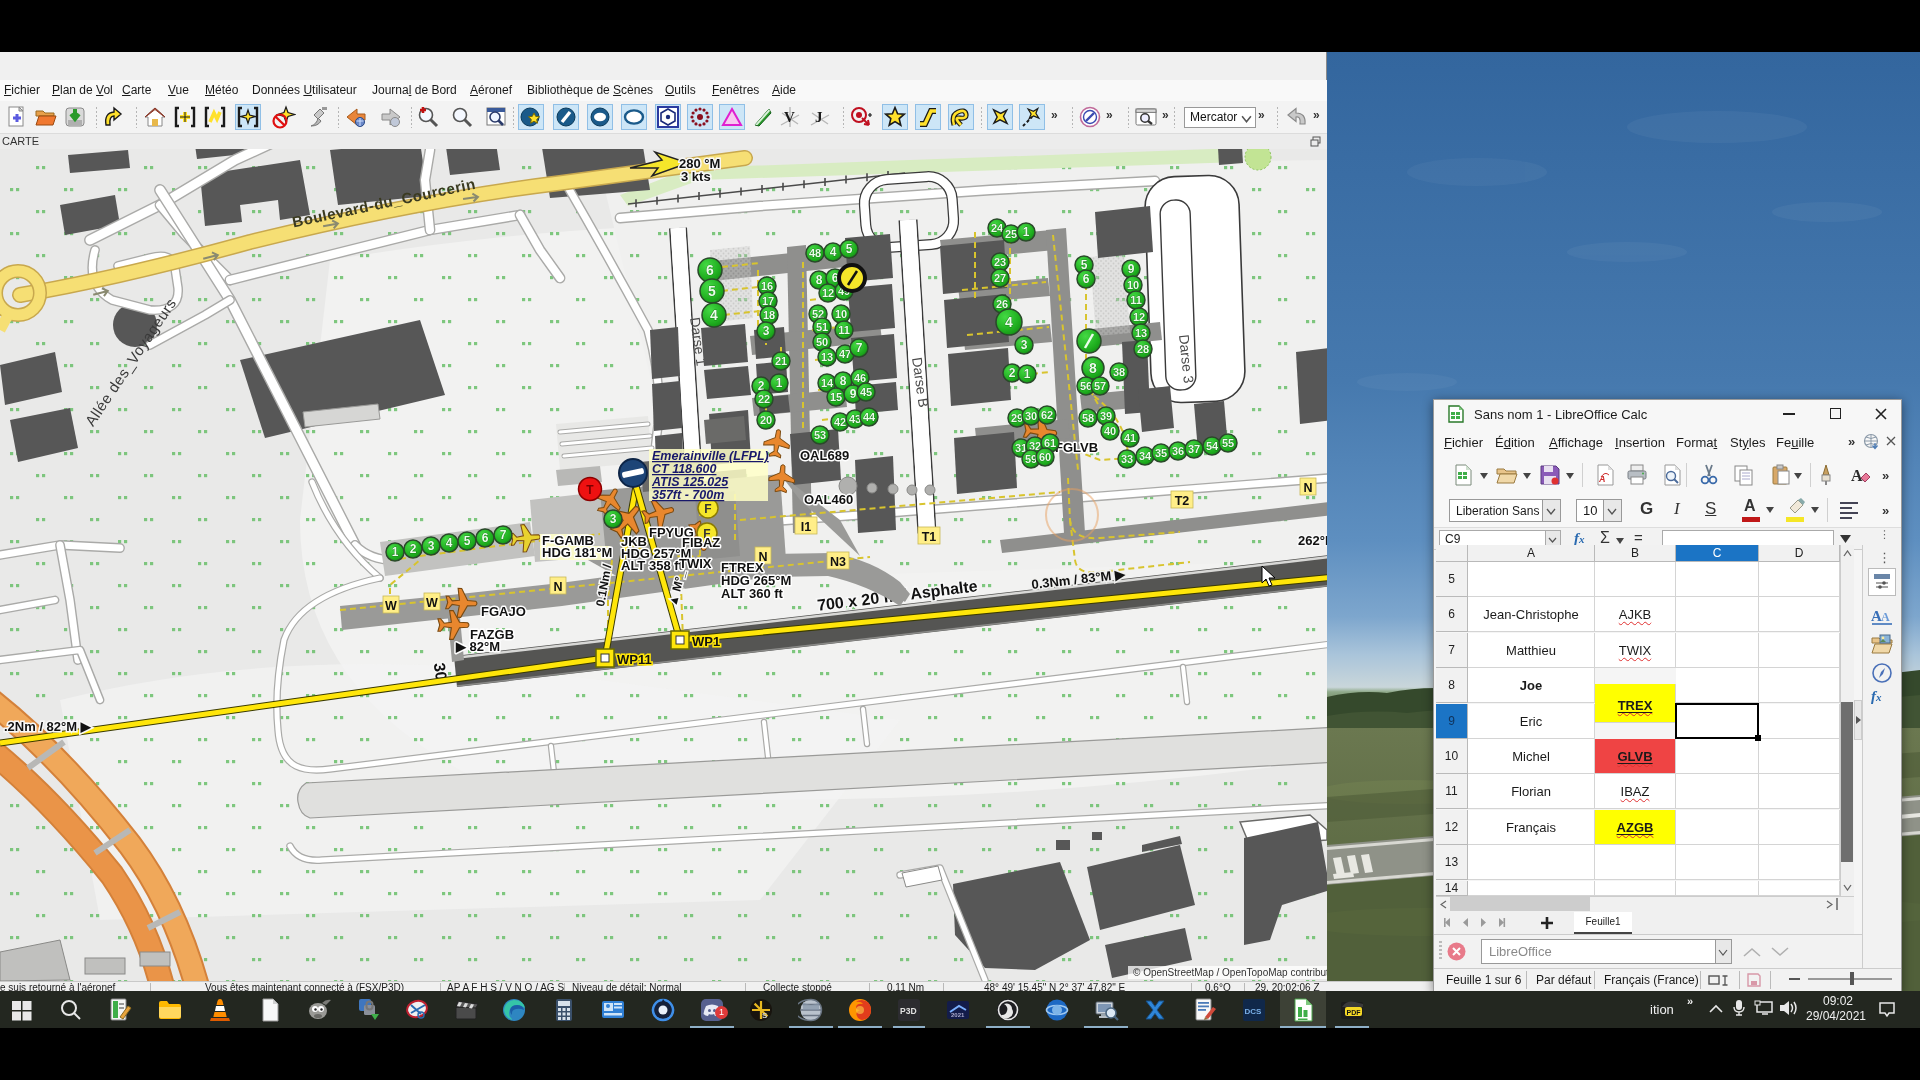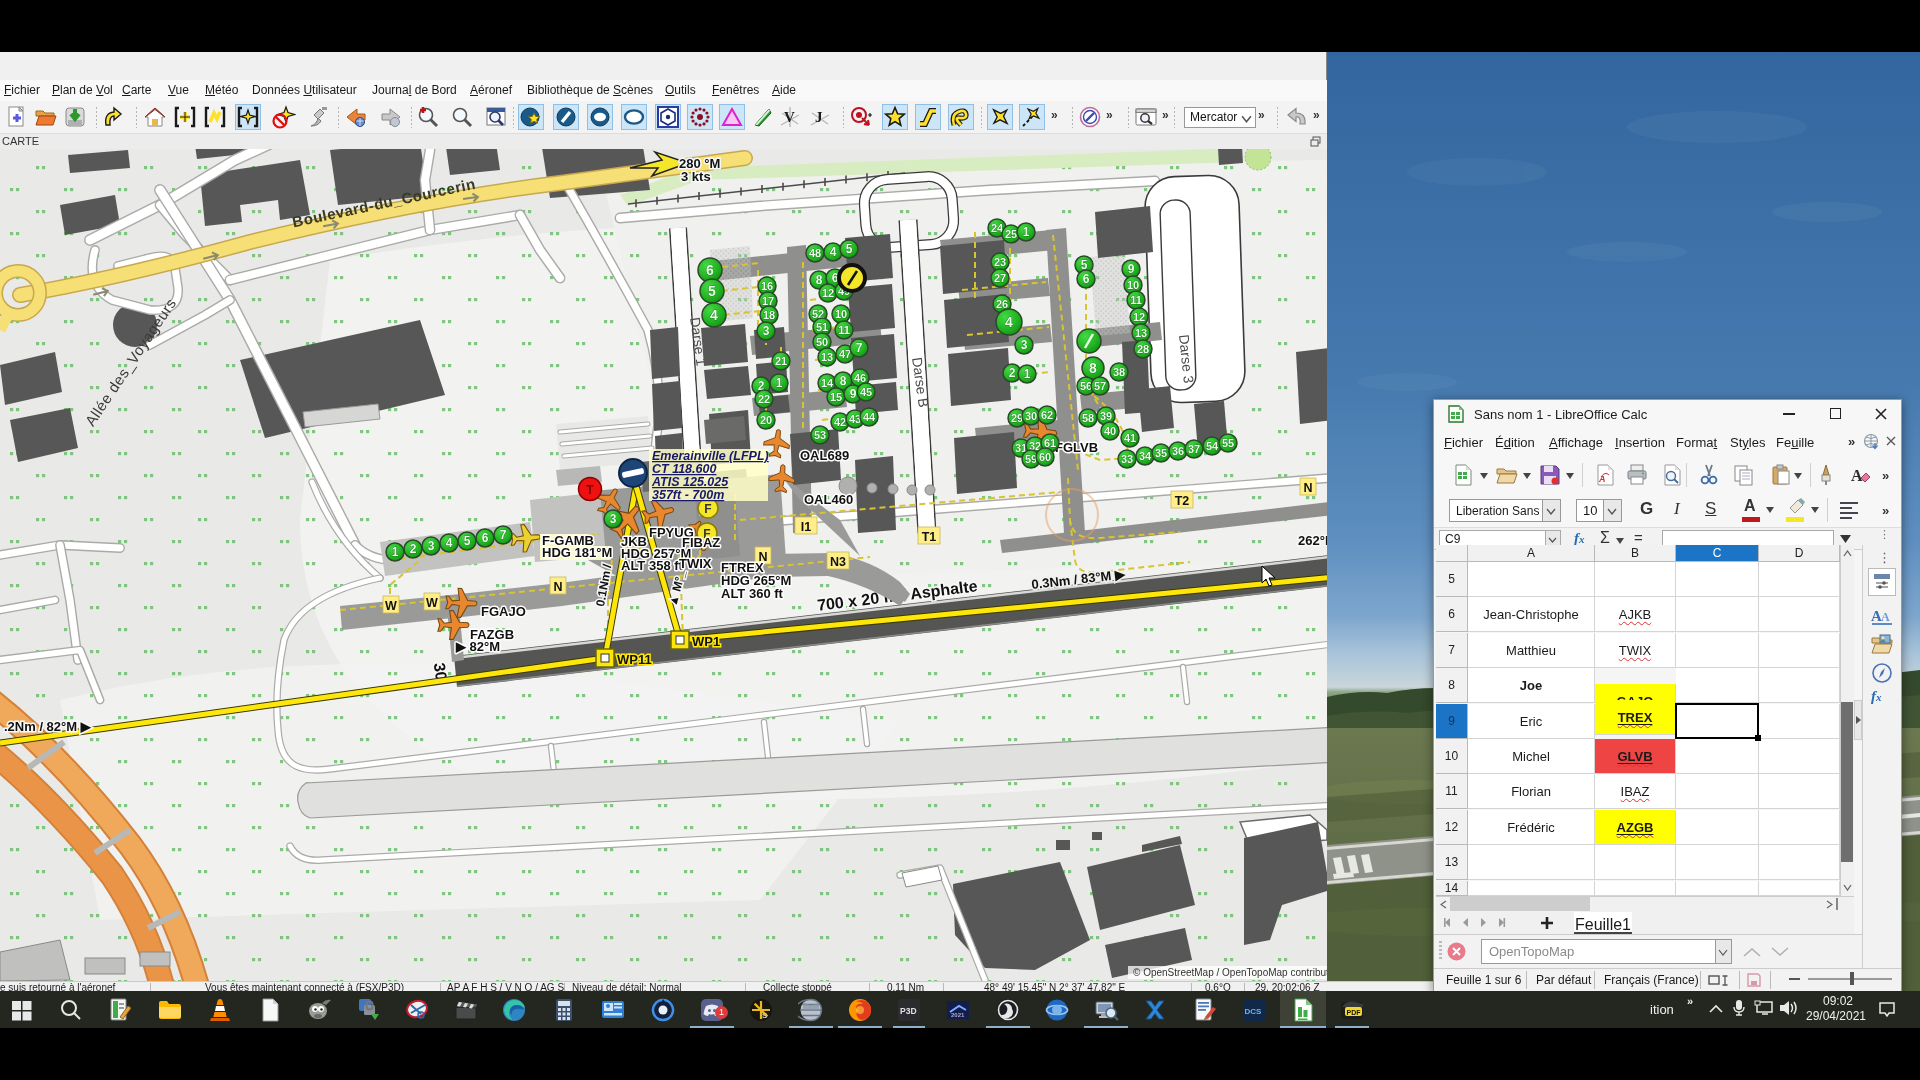--- a/index.html
+++ b/index.html
@@ -1085,38 +1085,38 @@
       </div>
     <div class="cell" style="left:242px;top:233px;width:83px;height:35px;"></div>
     <div class="cell" style="left:325px;top:233px;width:81px;height:35px;"></div>
     <div class="cell" style="left:34px;top:268px;width:127px;height:35px;font-weight:bold;">Joe</div>
     <div class="cell" style="left:161px;top:268px;width:81px;height:35px;background:#ffff00;margin-top:16px;">
         <span class="sq bu"><span class="u">GAJO</span></span>
       </div>
     <div class="cell" style="left:242px;top:268px;width:83px;height:35px;"></div>
     <div class="cell" style="left:325px;top:268px;width:81px;height:35px;"></div>
     <div class="cell" style="left:34px;top:304px;width:127px;height:35px;">Eric</div>
-    <div class="cell" style="left:161px;top:300px;width:81px;height:35px;background:#ffff00;">
+    <div class="cell" style="left:161px;top:288px;width:81px;height:35px;background:#ffff00;">
         <span class="sq bu"><span class="u">TREX</span></span>
       </div>
     <div class="cell" style="left:242px;top:304px;width:83px;height:35px;"></div>
     <div class="cell" style="left:325px;top:304px;width:81px;height:35px;"></div>
     <div class="cell" style="left:34px;top:339px;width:127px;height:35px;">Michel</div>
     <div class="cell" style="left:161px;top:339px;width:81px;height:35px;background:#ef4444;">
         <span class="sq bu"><span class="u">GLVB</span></span>
       </div>
     <div class="cell" style="left:242px;top:339px;width:83px;height:35px;"></div>
     <div class="cell" style="left:325px;top:339px;width:81px;height:35px;"></div>
     <div class="cell" style="left:34px;top:374px;width:127px;height:35px;">Florian</div>
     <div class="cell" style="left:161px;top:374px;width:81px;height:35px;">
         <span class="sq">IBAZ</span>
       </div>
     <div class="cell" style="left:242px;top:374px;width:83px;height:35px;"></div>
     <div class="cell" style="left:325px;top:374px;width:81px;height:35px;"></div>
-    <div class="cell" style="left:34px;top:410px;width:127px;height:35px;">Frédéric</div>
+    <div class="cell" style="left:34px;top:410px;width:127px;height:35px;">Français</div>
     <div class="cell" style="left:161px;top:410px;width:81px;height:35px;background:#ffff00;">
         <span class="sq bu"><span class="u">AZGB</span></span>
       </div>
     <div class="cell" style="left:242px;top:410px;width:83px;height:35px;"></div>
     <div class="cell" style="left:325px;top:410px;width:81px;height:35px;"></div>
     <div class="cell" style="left:34px;top:445px;width:127px;height:35px;"></div>
     <div class="cell" style="left:161px;top:445px;width:81px;height:35px;"></div>
     <div class="cell" style="left:242px;top:445px;width:83px;height:35px;"></div>
     <div class="cell" style="left:325px;top:445px;width:81px;height:35px;"></div>
     <div class="cell" style="left:34px;top:481px;width:127px;height:15px;"></div>
@@ -1157,28 +1157,28 @@
     <svg class="cw" style="left:44px;top:517px" width="11" height="11" viewBox="0 0 11 11">
         <path d="M3 1 L8 5.5 L3 10Z" fill="#9a9a9a"></path>
       </svg>
     <svg class="cw" style="left:62px;top:517px" width="11" height="11" viewBox="0 0 11 11">
         <path d="M3 1 L8 5.5 L3 10Z" fill="#9a9a9a"></path>
         <rect x="7.5" y="1" width="1.6" height="9" fill="#9a9a9a"></rect>
       </svg>
     <svg class="cw" style="left:106px;top:516px" width="14" height="14" viewBox="0 0 14 14">
         <path d="M7 1 V13 M1 7 H13" stroke="#222" stroke-width="2.6"></path>
       </svg>
-    <div class="cw" style="left:140px;top:512px;width:58px;height:22px;background:#fff;border-bottom:2.5px solid #444;font-size:16px;text-align:center;padding-top:4px">Feuille1</div>
+    <div class="cw" style="left:140px;top:512px;width:58px;height:22px;background:#fff;border-bottom:2.5px solid #444;font-size:10px;text-align:center;padding-top:4px">Feuille1</div>
     <div class="cw" style="left:0;top:534px;width:467px;height:34px;background:#f2f2f2;border-top:1px solid #ccc"></div>
     <div class="cw" style="left:5px;top:541px;width:3px;height:20px;background:repeating-linear-gradient(#bbb 0 2px, transparent 2px 4px)"></div>
     <svg class="cw" style="left:13px;top:542px" width="19" height="19" viewBox="0 0 19 19">
         <circle cx="9.5" cy="9.5" r="9" fill="#e87a8a"></circle>
         <path d="M6 6 L13 13 M13 6 L6 13" stroke="#fff" stroke-width="2"></path>
       </svg>
-    <div class="cw" style="left:47px;top:539px;width:251px;height:25px;background:#fff;border:1px solid #999;font-size:13px;color:#8a8a8a;padding:4px 0 0 7px">OpenTopoMap</div>
+    <div class="cw" style="left:47px;top:539px;width:251px;height:25px;background:#fff;border:1px solid #999;font-size:13px;color:#8a8a8a;padding:4px 0 0 7px">LibreOffice</div>
     <div class="cw" style="left:281px;top:540px;width:16px;height:23px;background:#e8e8e8;border-left:1px solid #999"></div>
     <svg class="cw" style="left:284px;top:549px" width="10" height="7" viewBox="0 0 10 7">
         <path d="M1 1 L5 6 L9 1" fill="none" stroke="#555" stroke-width="1.2"></path>
       </svg>
     <svg class="cw" style="left:308px;top:546px" width="20" height="12" viewBox="0 0 20 12">
         <path d="M2 10 L10 3 L18 10" fill="none" stroke="#b0b0b0" stroke-width="1.6"></path>
       </svg>
     <svg class="cw" style="left:336px;top:546px" width="20" height="12" viewBox="0 0 20 12">
         <path d="M2 2 L10 9 L18 2" fill="none" stroke="#b0b0b0" stroke-width="1.6"></path>
       </svg>

